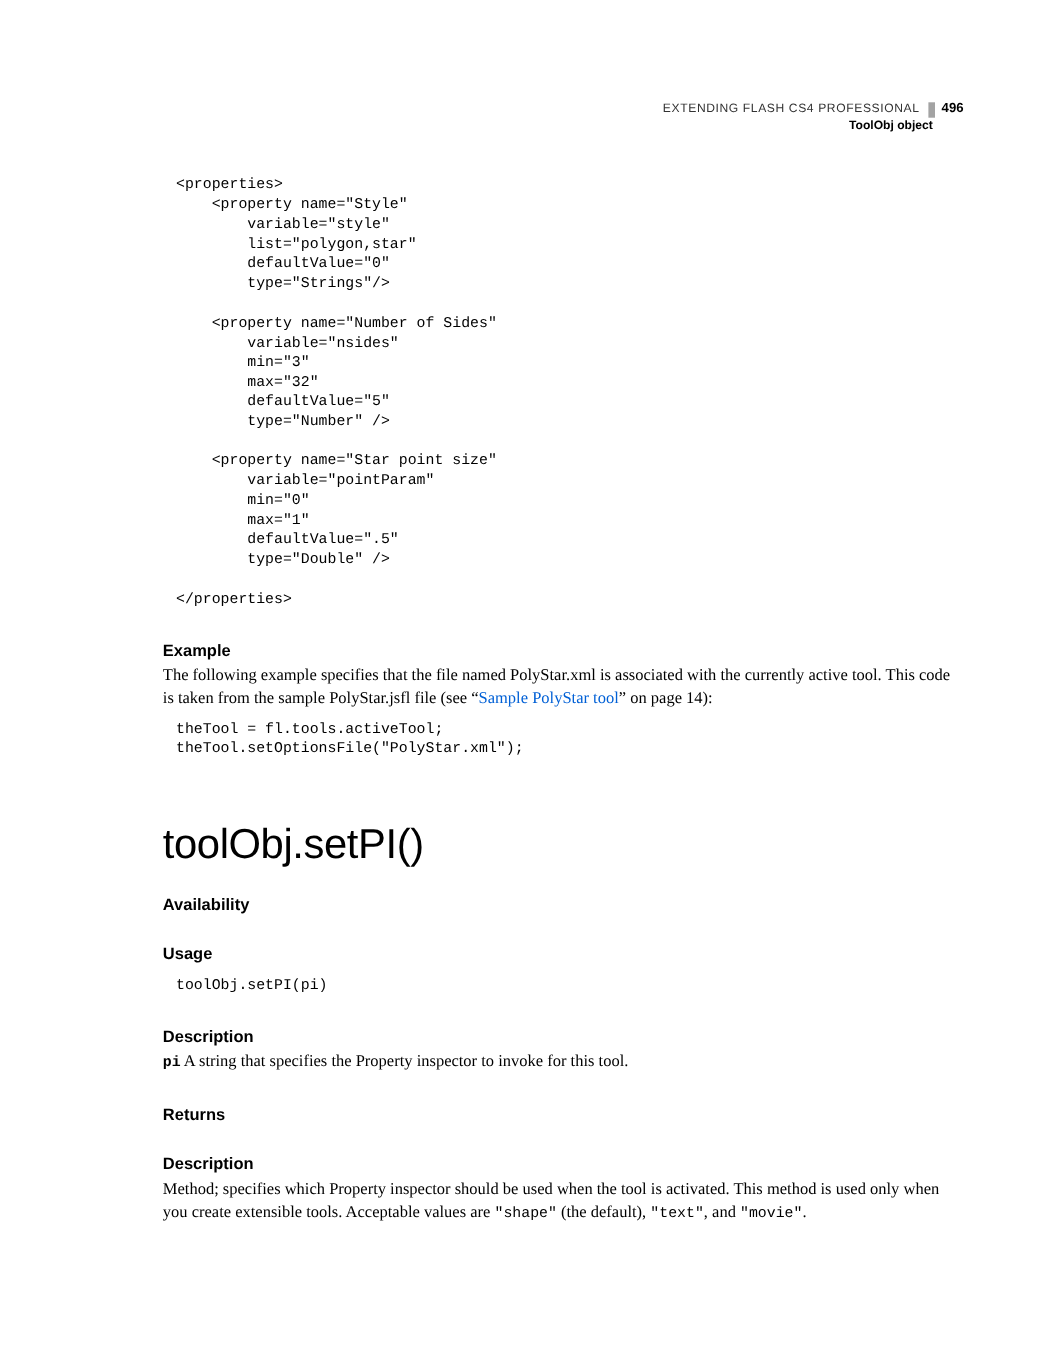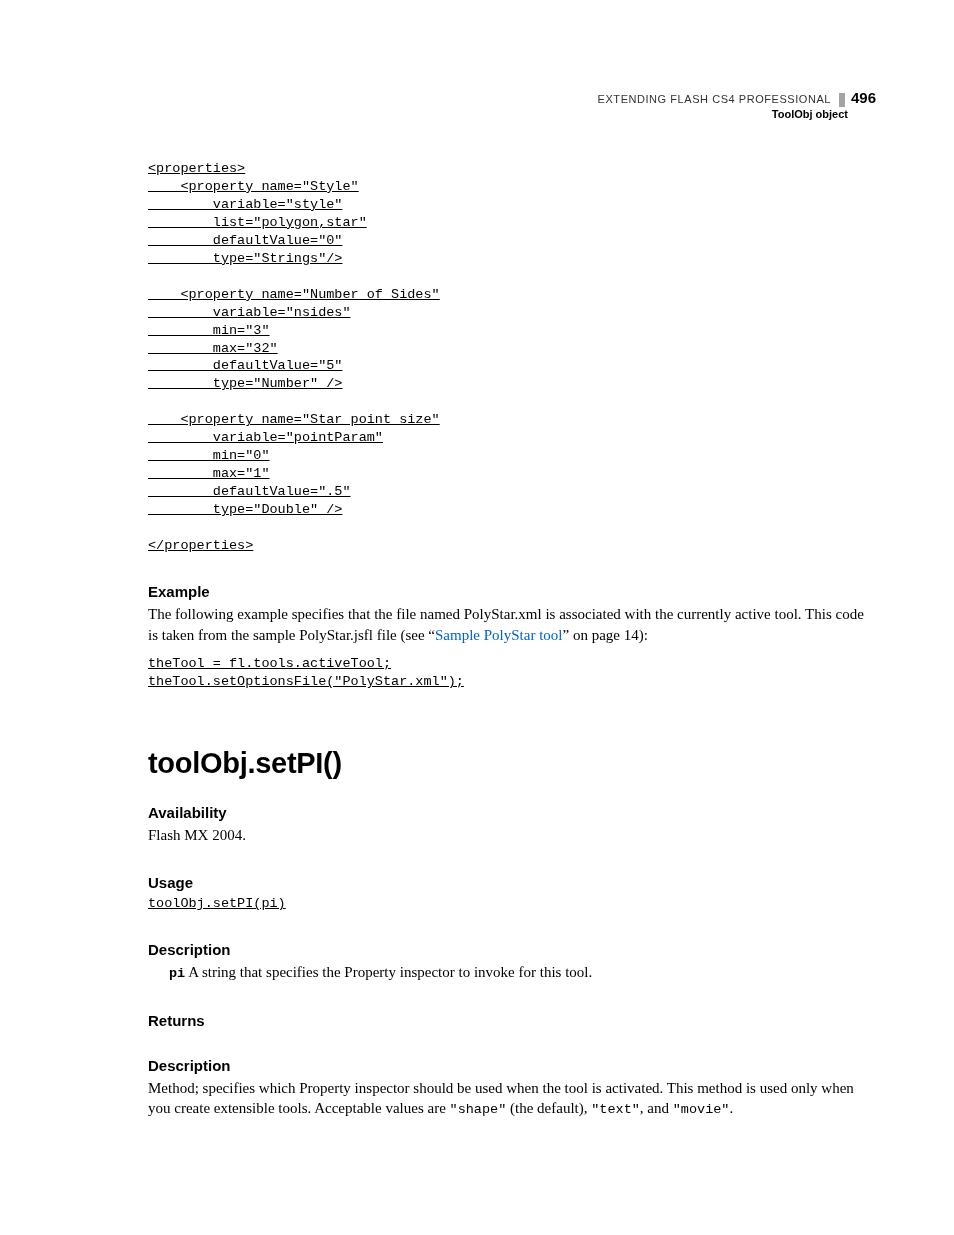--- a/index.html
+++ b/index.html
@@ -29,76 +29,74 @@
   }
   .running-head .line1 {
     font-size: 11px;
     letter-spacing: 0.05em;
     color: #333;
     display: inline-block;
     padding-right: 8px;
     border-right: 6px solid #a3a3a3;
   }
   .running-head .pagenum {
-    font-size: 15px;
+    font-size: 12px;
     font-weight: 700;
     color: #000;
     padding-left: 6px;
   }
   .running-head .line2 {
     font-size: 11px;
     font-weight: 700;
     color: #000;
     padding-right: 28px;
   }
   .content {
     margin-top: 72px;
   }
   pre.code {
     font-family: "Courier New", Courier, monospace;
     font-size: 13.5px;
     line-height: 1.33;
     white-space: pre;
-    margin: 0;
+    margin: 12px;
     color: #000;
-    text-decoration: underline;
   }
   .subhead {
     font-family: Liberation Sans, sans-serif;
     font-weight: 700;
     font-size: 15px;
     margin-top: 28px;
     margin-bottom: 4px;
   }
   .subhead.tight-top { margin-top: 24px; }
   p.body {
     font-size: 15px;
     line-height: 1.38;
     margin: 0 0 4px 0;
   }
   a.xref {
     color: #0060d6;
     text-decoration: none;
   }
   h2.method {
     font-family: "Myriad Pro", "Helvetica Neue", Arial, sans-serif;
-    font-weight: 700;
-    font-size: 29px;
+    font-weight: 400;
+    font-size: 38px;
     margin: 56px 0 16px 0;
     letter-spacing: -0.01em;
   }
   .mono-inline {
     font-family: "Courier New", Courier, monospace;
     font-size: 13.5px;
   }
   .param-name {
     font-family: "Courier New", Courier, monospace;
     font-size: 13.5px;
     font-weight: 700;
-    margin-left: 21px;
   }
 </style>
 </head>
 <body>
 
 <div class="page">
 
   <div class="running-head">
     <div>
       <span class="line1">EXTENDING FLASH CS4 PROFESSIONAL</span><span class="pagenum">496</span>
@@ -134,21 +132,20 @@
     <div class="subhead">Example</div>
     <p class="body">
       <span>The following example specifies that the file named PolyStar.xml is associated with the currently active tool. This code is taken from the sample PolyStar.jsfl file (see “</span><a class="xref" href="#">Sample PolyStar tool</a><span>” on page 14):</span>
     </p>
     <pre class="code" style="margin-top:10px;">theTool = fl.tools.activeTool;
 theTool.setOptionsFile("PolyStar.xml");</pre>
 
     <h2 class="method">toolObj.setPI()</h2>
 
     <div class="subhead tight-top">Availability</div>
-    <p class="body">Flash MX 2004.</p>
 
     <div class="subhead">Usage</div>
     <pre class="code">toolObj.setPI(pi)</pre>
 
     <div class="subhead">Description</div>
     <p class="body">
       <span class="param-name">pi</span><span>  A string that specifies the Property inspector to invoke for this tool.</span>
     </p>
 
     <div class="subhead">Returns</div>

